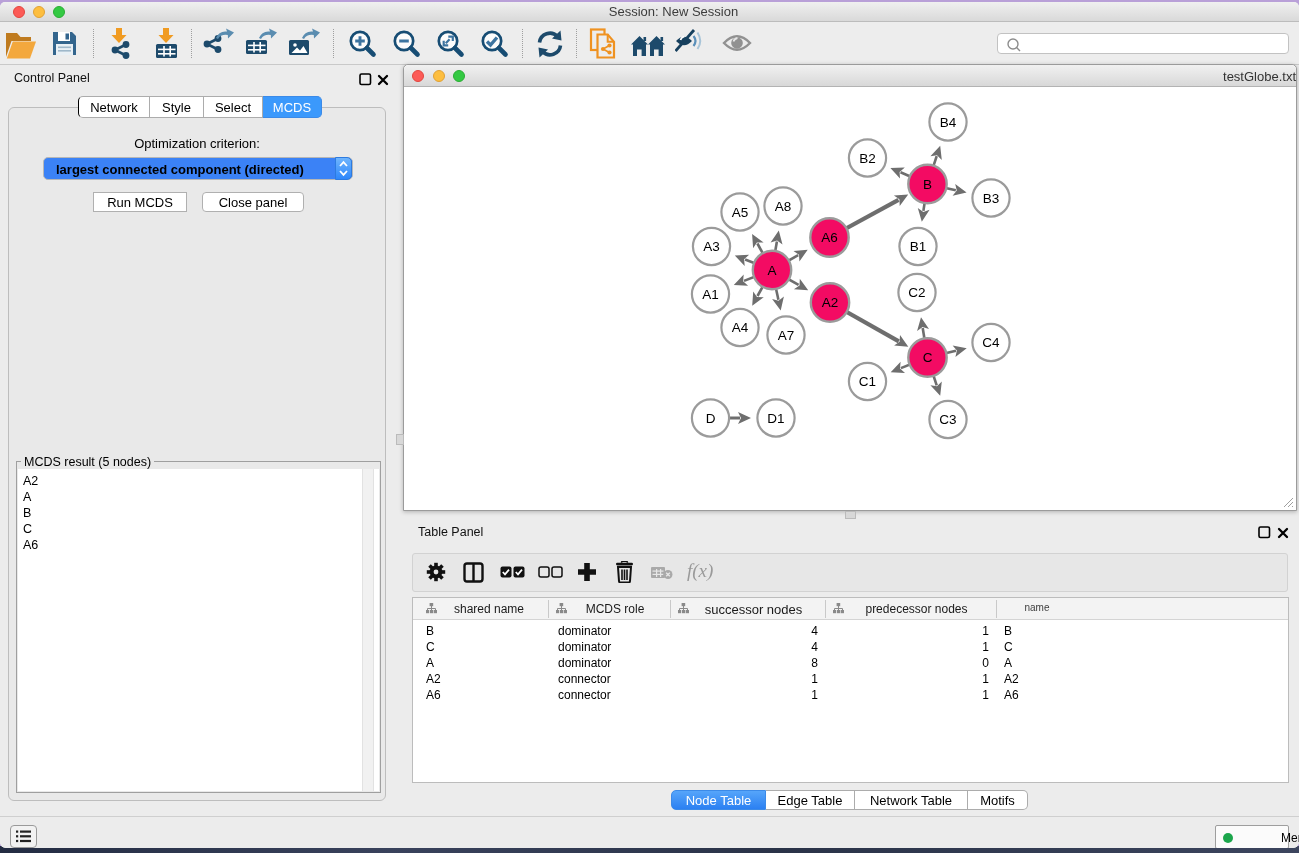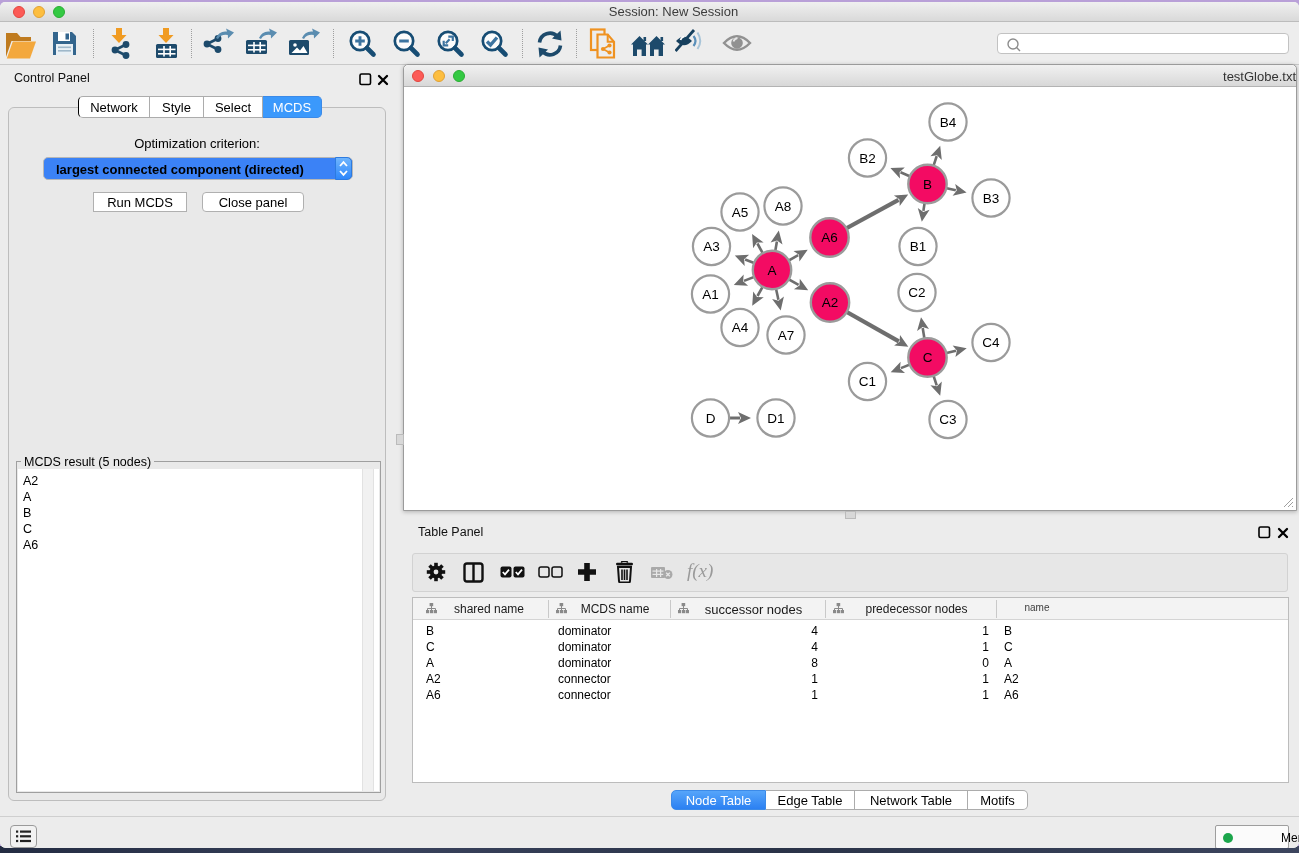--- a/index.html
+++ b/index.html
@@ -401,21 +401,21 @@
 <div style="position:absolute;left:135px;top:2px;width:1px;height:18px;background:#c9c9c9;"></div>
 <svg width="11" height="11" viewBox="0 0 11 11" style="position:absolute;top:5px;left:143px">
           <g fill="#8a8a8a">
             <rect x="3.6" y="0" width="3.6" height="3.2"></rect>
             <rect x="0" y="7" width="3.2" height="3.2"></rect>
             <rect x="4" y="7" width="3.2" height="3.2"></rect>
             <rect x="7.8" y="7" width="3.2" height="3.2"></rect>
           </g>
           <path d="M5.5,3 L5.5,5 M1.5,7 L1.5,5.5 L9.5,5.5 L9.5,7 M5.5,5.5 L5.5,7" stroke="#8a8a8a" stroke-width="1" fill="none"></path>
         </svg>
-<div style="position:absolute;left:135px;top:4px;width:122px;text-align:center;font-size:12px;color:#1a1a1a;text-indent:12px">MCDS name</div>
+<div style="position:absolute;left:135px;top:4px;width:122px;text-align:center;font-size:12px;color:#1a1a1a;text-indent:12px">MCDS role</div>
 <div style="position:absolute;left:257px;top:2px;width:1px;height:18px;background:#c9c9c9;"></div>
 <svg width="11" height="11" viewBox="0 0 11 11" style="position:absolute;top:5px;left:265px">
           <g fill="#8a8a8a">
             <rect x="3.6" y="0" width="3.6" height="3.2"></rect>
             <rect x="0" y="7" width="3.2" height="3.2"></rect>
             <rect x="4" y="7" width="3.2" height="3.2"></rect>
             <rect x="7.8" y="7" width="3.2" height="3.2"></rect>
           </g>
           <path d="M5.5,3 L5.5,5 M1.5,7 L1.5,5.5 L9.5,5.5 L9.5,7 M5.5,5.5 L5.5,7" stroke="#8a8a8a" stroke-width="1" fill="none"></path>
         </svg>

